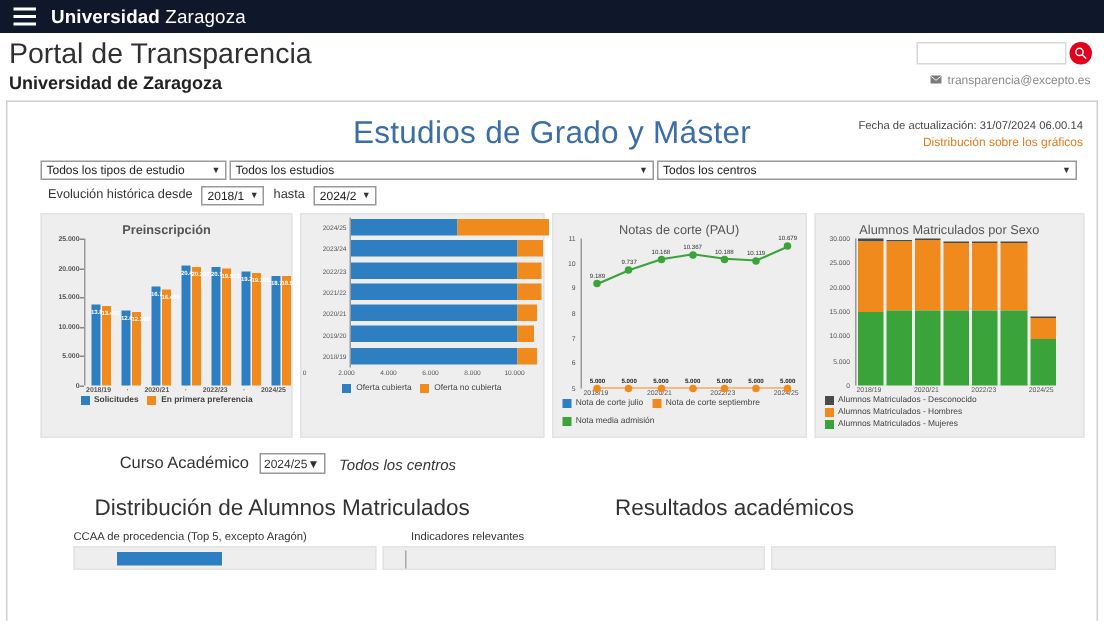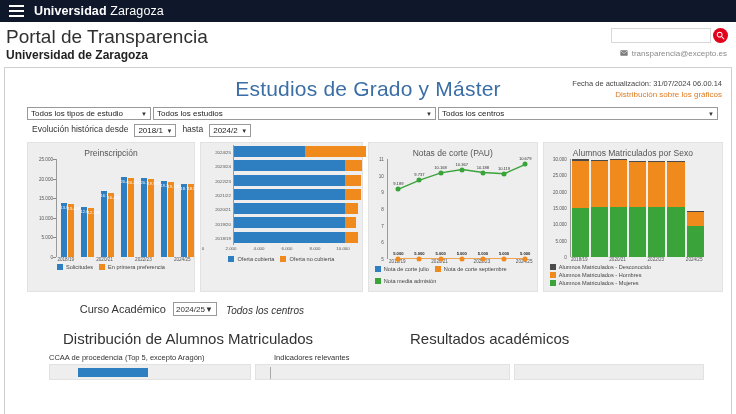--- a/index.html
+++ b/index.html
@@ -82,21 +82,21 @@
   .card{ background:#eeeeee; border:1px solid #e2e2e2; padding:2px 2px 2px 2px; }
   .card-title{ text-align:center; font-size:8.5px; color:#555; padding:3px 0 1px; }
   .plot{ position:relative; }
 
   .legend{ display:flex; flex-wrap:wrap; justify-content:center; gap:6px; padding:2px 2px 3px; }
   .legend .li{ display:flex; align-items:center; gap:3px; font-size:5.6px; color:#444; white-space:nowrap;}
   .legend .sw{ width:6px; height:6px; display:inline-block;}
   .legend-left{ justify-content:flex-start; padding-left:4px; }
 
   
-  .c1{ width:168px; }
+  .c1{ width:168px;font-weight:bold; }
   .v-plot{ height:98px; display:flex; }
   .v-yax{ width:26px; position:relative; }
   .v-yax .t{
     position:absolute; right:3px; font-size:4.6px; color:#555;
     transform:translateY(-50%); white-space:nowrap;
   }
   .v-yax .tick{ position:absolute; right:0; width:3px; height:1px; background:#888;}
   .v-area{ flex:1; position:relative; border-left:1px solid #999; }
   .grp{ position:absolute; bottom:0; display:flex; gap:1px; align-items:flex-end; }
   .bar{ width:6px; }

